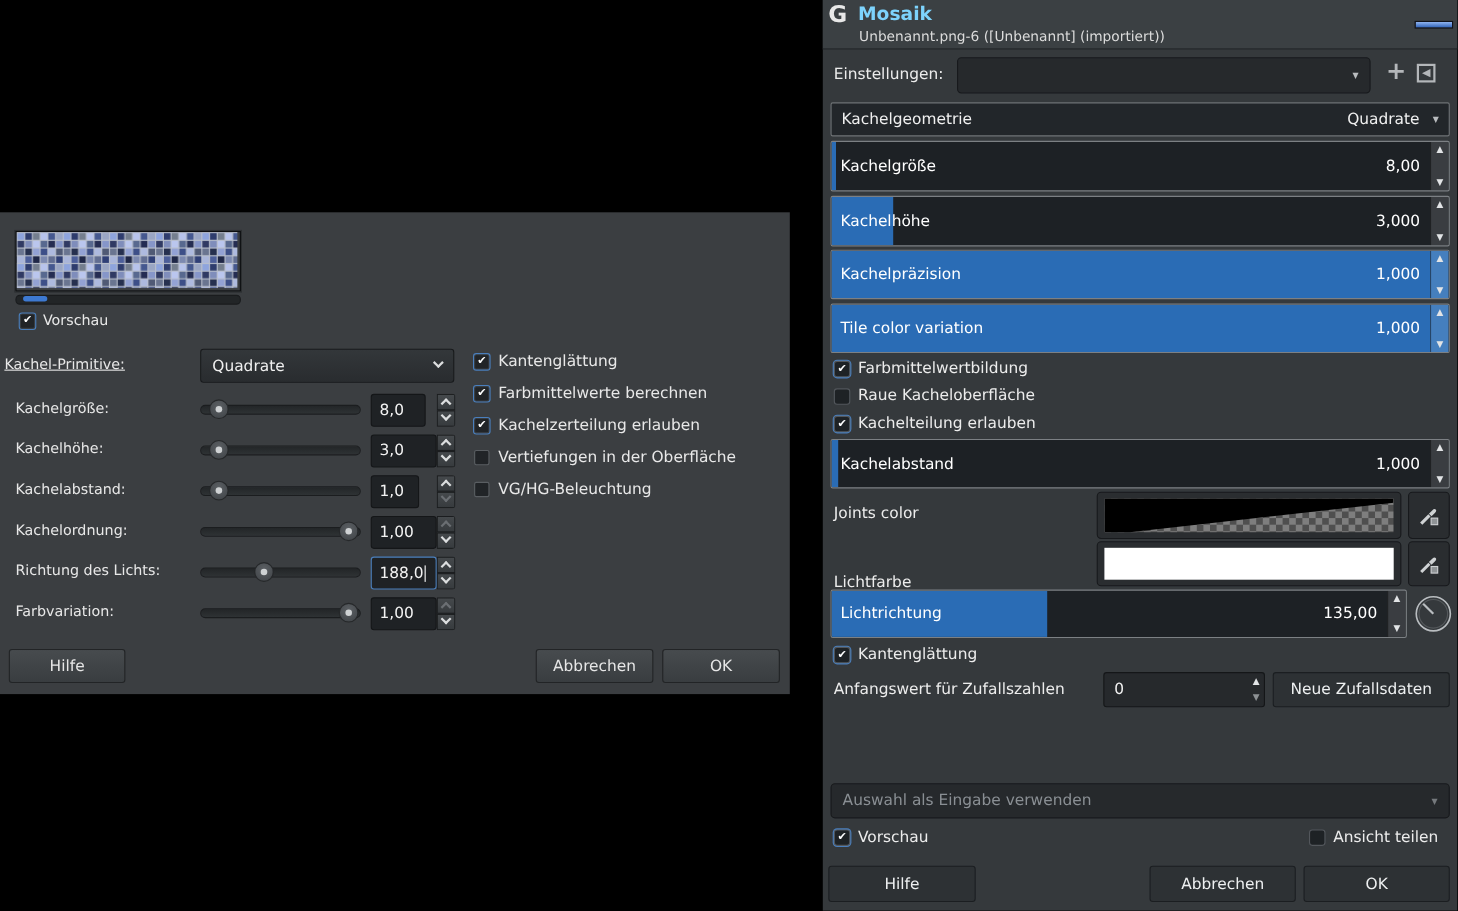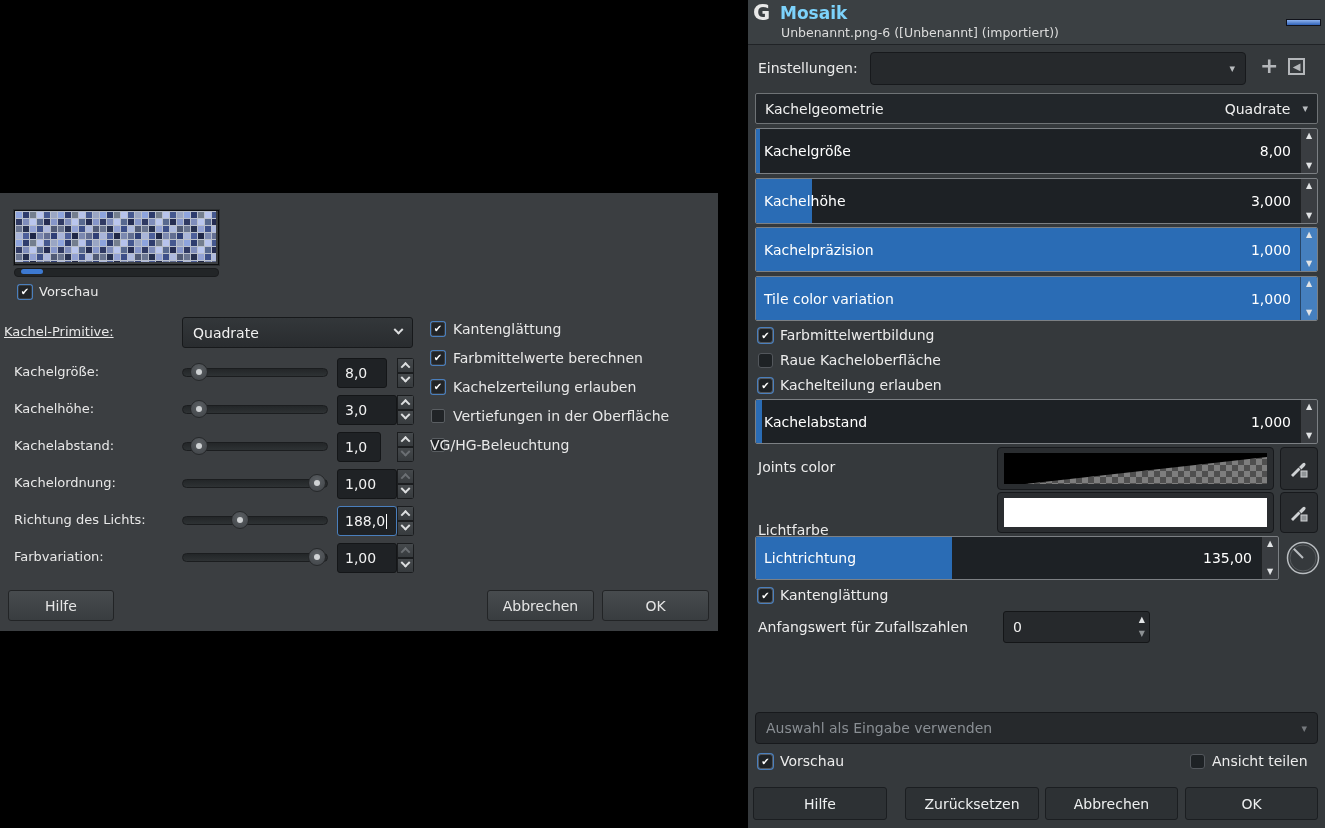--- a/index.html
+++ b/index.html
@@ -236,21 +236,21 @@
         <span class="cm">✔</span>
       </div>
     <div class="abs ld-label" style="left:453px;top:157px;font-size:14px;">Farbmittelwerte berechnen</div>
     <div class="abs checkbox on" style="left:431px;top:187px;">
         <span class="cm">✔</span>
       </div>
     <div class="abs ld-label" style="left:453px;top:186px;font-size:14px;">Kachelzerteilung erlauben</div>
     <div class="abs checkbox" style="left:431px;top:216px;"></div>
     <div class="abs ld-label" style="left:453px;top:215px;font-size:14px;">Vertiefungen in der Oberfläche</div>
     <div class="abs checkbox" style="left:431px;top:245px;"></div>
-    <div class="abs ld-label" style="left:430px;top:244px;font-size:14px;text-align:right;">VG/HG-Beleuchtung</div>
+    <div class="abs ld-label" style="left:453px;top:244px;font-size:14px;text-align:right;">VG/HG-Beleuchtung</div>
 
     <div class="abs btn" style="left:8px;top:397px;width:106px;height:31px;">Hilfe</div>
     <div class="abs btn" style="left:487px;top:397px;width:107px;height:31px;">Abbrechen</div>
     <div class="abs btn" style="left:602px;top:397px;width:107px;height:31px;">OK</div>
   </div>
 
   <div class="abs rd">
 
     <div class="abs rd-header">
       <div class="abs logo" style="left:5px;top:1px;">G</div>
@@ -383,31 +383,31 @@
     <div class="abs rd-label" style="left:32px;top:587px;">Kantenglättung</div>
 
     <div class="abs rd-label" style="left:10px;top:619px;">Anfangswert für Zufallszahlen</div>
     <div class="abs spin-sm" style="left:255px;top:611px;width:147px;height:32px;">
       <span>0</span>
       <div class="col">
         <span class="tri">▲</span>
         <span class="tri dim">▼</span>
       </div>
     </div>
+    <div class="abs rd-btn" style="left:409px;top:611px;width:161px;height:32px;">Neue Zufallsdaten</div>
 
     <div class="abs combo" style="left:7px;top:712px;width:563px;height:32px;background:#26292c;">
       <span class="muted">Auswahl als Eingabe verwenden</span>
       <span class="arrow" style="color:#75797d;">▾</span>
     </div>
 
     <div class="abs checkbox on" style="left:10px;top:754px;">
         <span class="cm">✔</span>
       </div>
     <div class="abs rd-label" style="left:32px;top:753px;">Vorschau</div>
     <div class="abs checkbox" style="left:442px;top:754px;"></div>
     <div class="abs rd-label" style="left:464px;top:753px;">Ansicht teilen</div>
 
     <div class="abs rd-btn" style="left:5px;top:787px;width:134px;height:33px;">Hilfe</div>
-    <div class="abs rd-btn" style="left:157px;top:787px;width:134px;height:33px;">Zurücksetzen</div>
     <div class="abs rd-btn" style="left:297px;top:787px;width:133px;height:33px;">Abbrechen</div>
     <div class="abs rd-btn" style="left:437px;top:787px;width:133px;height:33px;">OK</div>
   </div>
 </div>
 
 </body></html>

